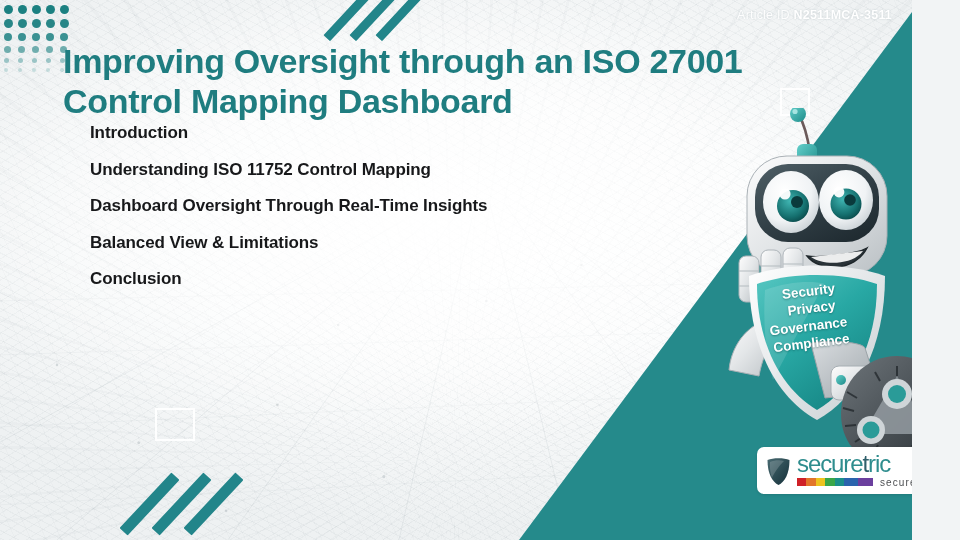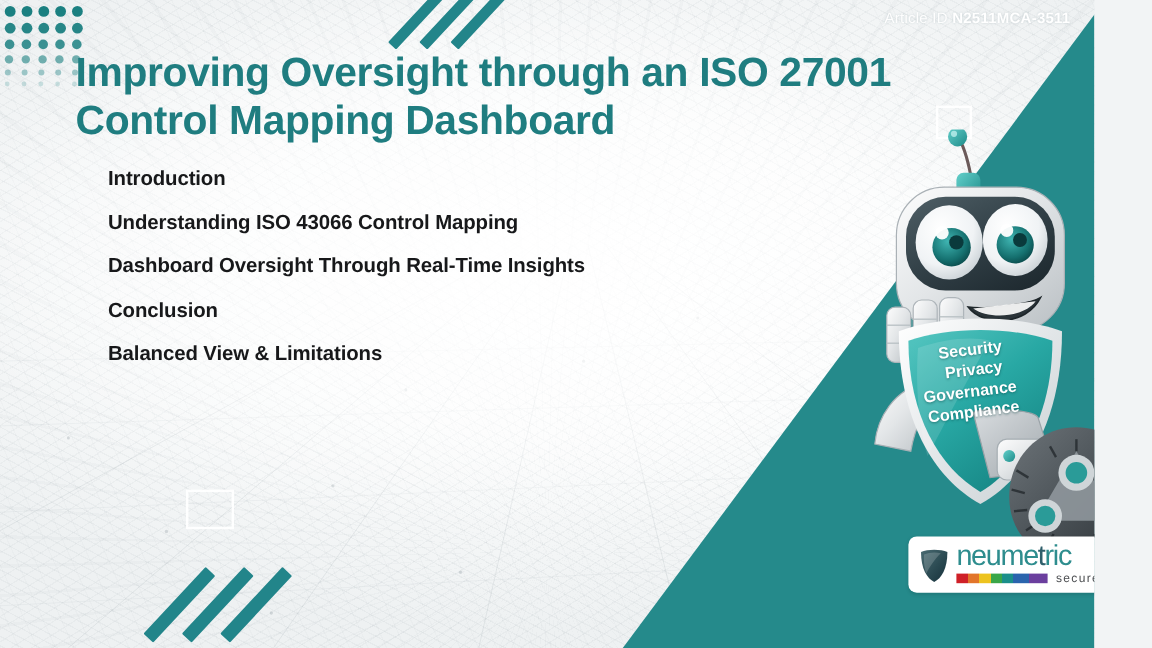--- a/index.html
+++ b/index.html
@@ -107,21 +107,21 @@
 
   
   .title{
     position:absolute; left:63px; top:42px; width:790px;
     font-size:34px; line-height:1.17; font-weight:700;
     color:#1f7d80; letter-spacing:-.3px;
   }
 
   
   .agenda{
-    position:absolute; left:90px; top:140px; width:620px;
+    position:absolute; left:90px; top:124px; width:620px;
   }
   .agenda .item{
     font-size:17px; font-weight:700; color:#17181a;
     line-height:1; margin-bottom:19.5px; letter-spacing:-.1px;
     white-space:nowrap;
   }
 
   
   .logo{
     position:absolute; left:757px; top:447px; width:193px; height:47px;
@@ -269,24 +269,24 @@
 
   <div class="article-id">
     <span class="lbl">Article ID</span>
     <span class="val">N2511MCA-3511</span>
   </div>
 
   <h1 class="title">Improving Oversight through an ISO 27001 Control Mapping Dashboard</h1>
 
   <div class="agenda">
     <div class="item">Introduction</div>
-    <div class="item">Understanding ISO 43066 Control Mapping</div>
+    <div class="item">Understanding ISO 11752 Control Mapping</div>
     <div class="item">Dashboard Oversight Through Real-Time Insights</div>
+    <div class="item">Balanced View &amp; Limitations</div>
     <div class="item">Conclusion</div>
-    <div class="item">Balanced View &amp; Limitations</div>
   </div>
 
   <svg class="robot" viewBox="0 0 245 340">
     <defs>
       <linearGradient id="gBody" x1="0" y1="0" x2="1" y2="1">
         <stop offset="0" stop-color="#fdfdfd"></stop>
           <stop offset=".45" stop-color="#e3e6e8"></stop>
         <stop offset="1" stop-color="#b9bfc3"></stop>
       </linearGradient>
       <linearGradient id="gBodyDk" x1="0" y1="0" x2="1" y2="1">
@@ -445,21 +445,21 @@
         <linearGradient id="lgS" x1="0" y1="0" x2="1" y2="1">
           <stop offset="0" stop-color="#4a6b72"></stop>
             <stop offset=".55" stop-color="#2b4a52"></stop>
           <stop offset="1" stop-color="#16303a"></stop>
         </linearGradient>
       </defs>
       <path d="M1.5 4 C7 1.5 18 1.5 23.5 4 C23.5 18 18.5 26 12.5 29 C6.5 26 1.5 18 1.5 4 Z" fill="url(#lgS)"></path>
       <path d="M4 6 C8 4.2 14 3.8 18 5 C13 10 8 17 6 22 C4 17 3.7 10 4 6 Z" fill="#ffffff" opacity=".18"></path>
     </svg>
     <div class="txt">
-      <div class="wordmark"><span>neume</span><span class="t">t</span><span>ric</span></div>
+      <div class="wordmark"><span>secure</span><span class="t">t</span><span>ric</span></div>
       <div class="sub">
         <span class="rainbow"></span>
         <span class="tagline">secure is better</span>
       </div>
     </div>
   </div>
 
 </div>
 
 </body></html>

